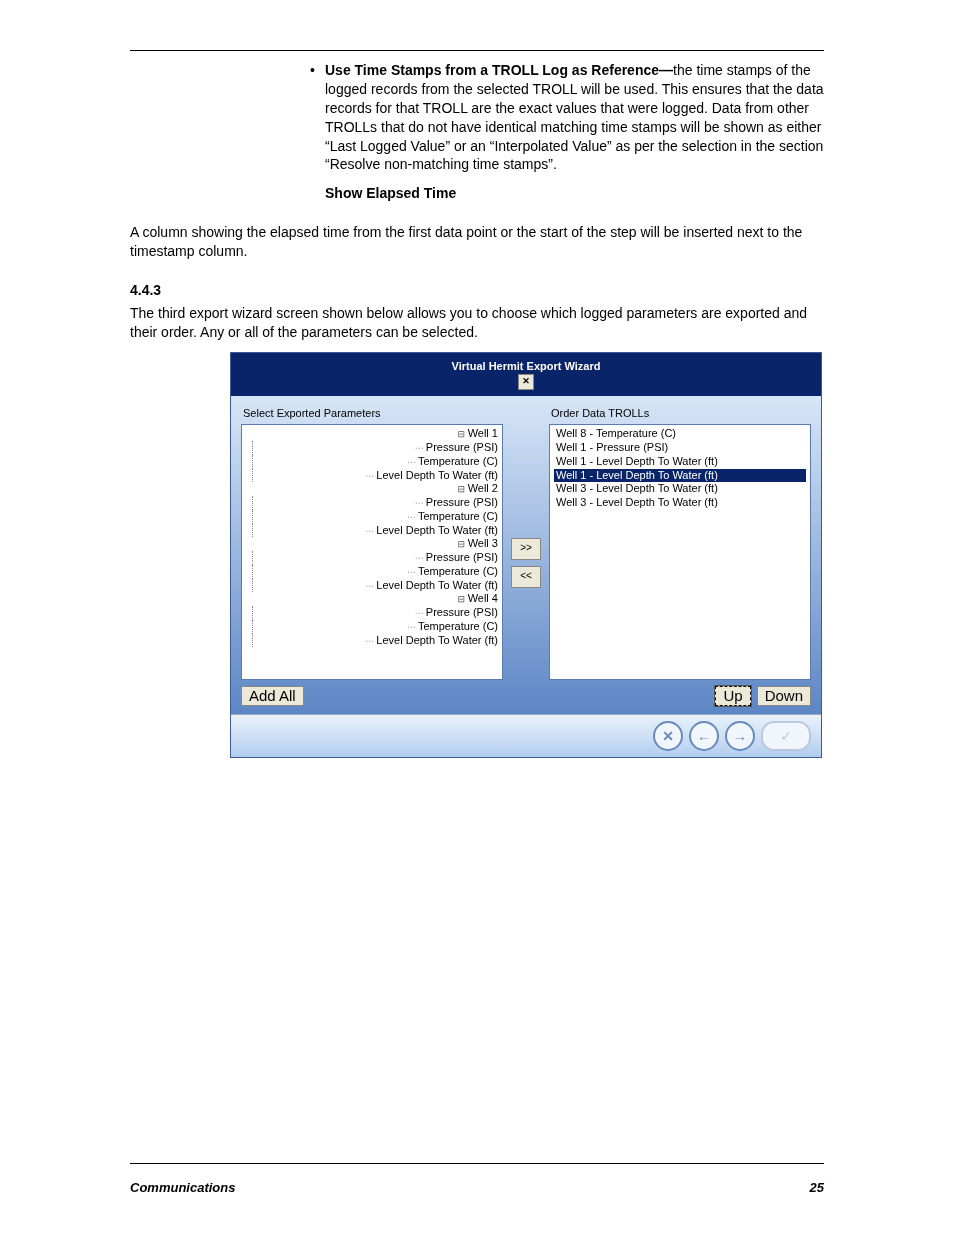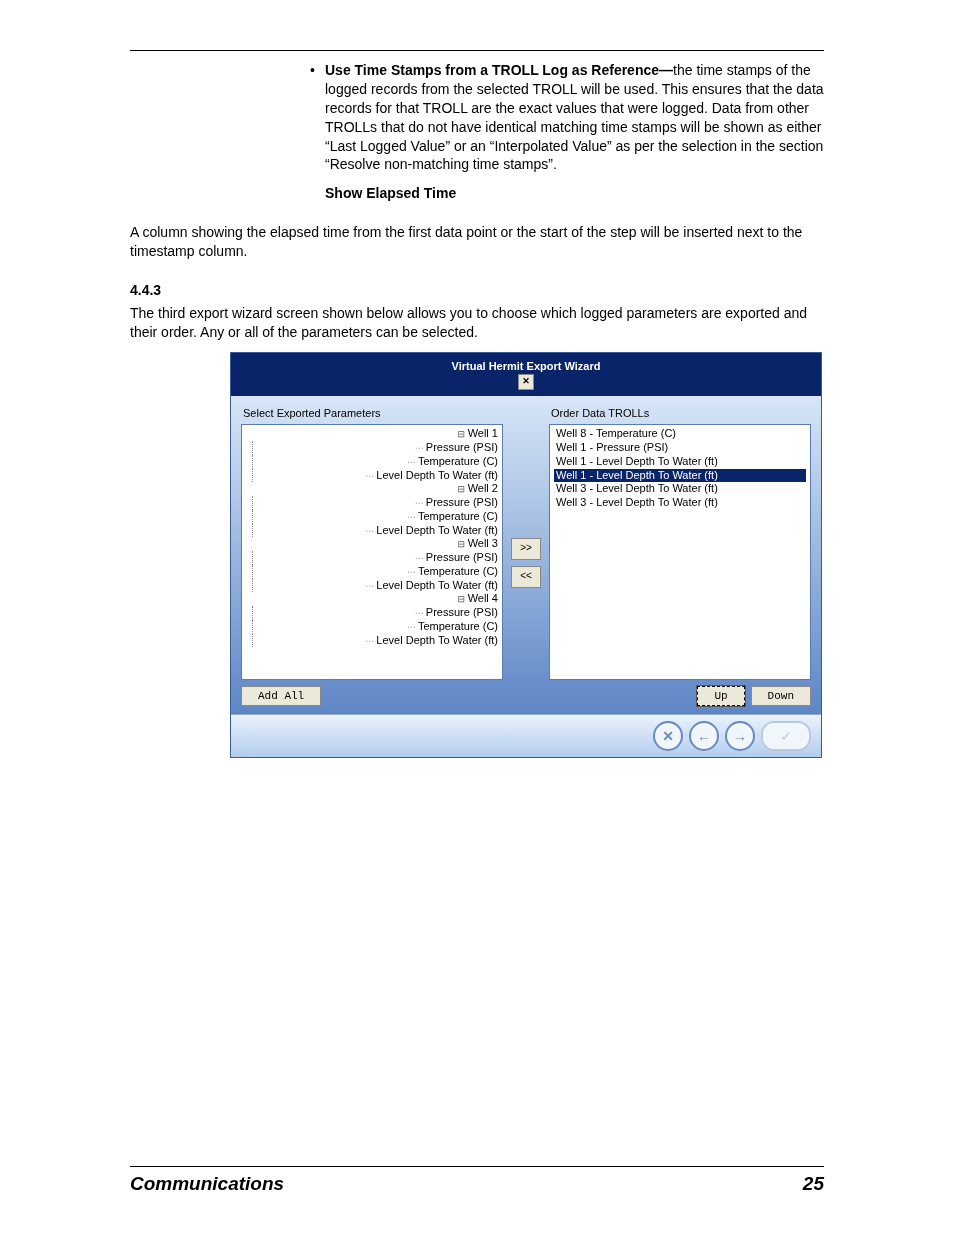--- a/index.html
+++ b/index.html
@@ -171,24 +171,23 @@
     line-height: 18px;
   }
   .btn-row {
     display: flex;
     justify-content: space-between;
     margin-top: 6px;
   }
   .btn {
     background: #ece9d8;
     border: 1px solid #888;
-    padding: 2px 16px;
-    font-size: 11px;
+    padding: 2px 7px;
+    font-size: 15px;
     line-height: 14px;
-    font-family: Liberation Mono, monospace;
   }
   .btn.focus { border: 1px dashed #000; outline: 1px solid #555; }
   .right-btns { display: flex; gap: 6px; justify-content: center; }
 
   .wiz-footer {
     background: linear-gradient(to bottom, #e9f2fb 0%, #b3cdef 100%);
     border-top: 1px solid #9ab;
     padding: 6px 10px;
     display: flex;
     justify-content: flex-end;
@@ -219,26 +218,26 @@
     font-size: 14px;
     background: #f0f6fc;
   }
 
   .footer {
     position: absolute;
     bottom: 40px;
     left: 130px;
     right: 130px;
     border-top: 1px solid #000;
-    padding-top: 6px;
+    padding-top: 16px;
     display: flex;
     justify-content: space-between;
     font-style: italic;
     font-weight: bold;
-    font-size: 19px;
+    font-size: 13px;
   }
 </style>
 </head>
 <body>
 
 <div class="page">
   <div class="rule-top"></div>
   <div class="content">
 
 

